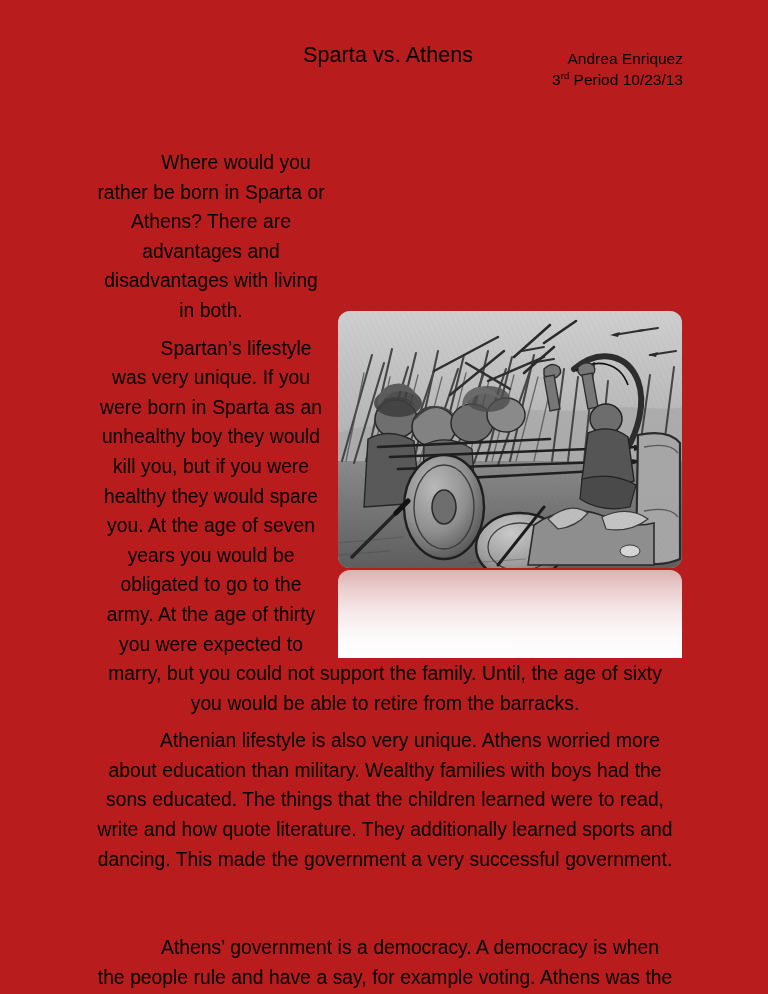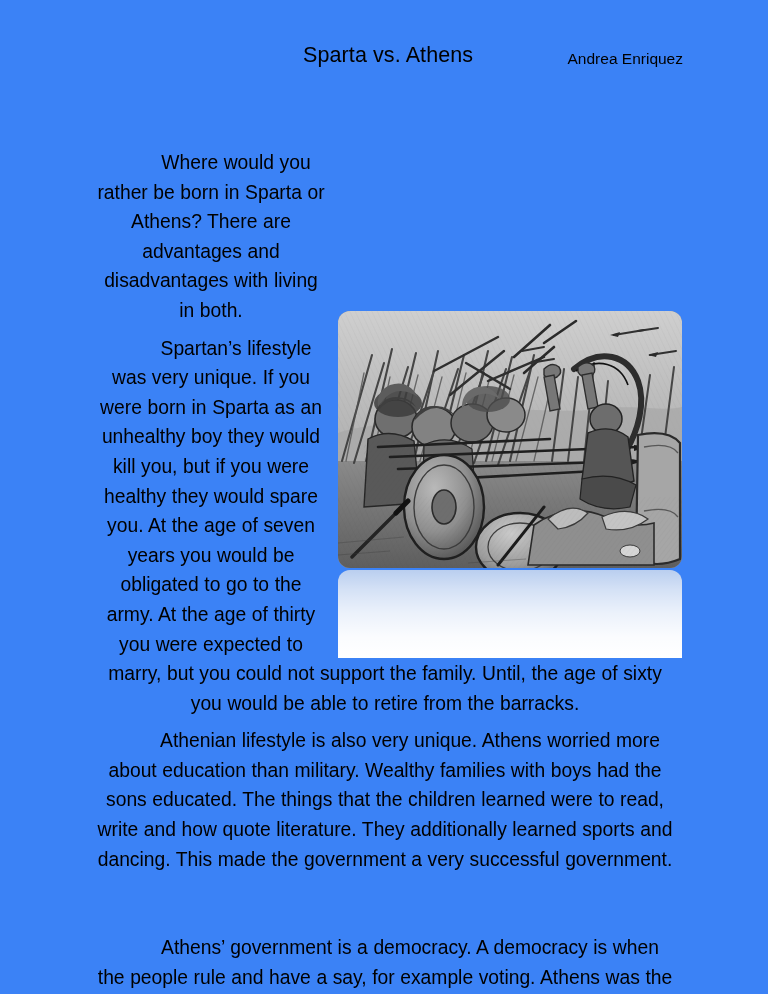--- a/index.html
+++ b/index.html
@@ -4,21 +4,21 @@
 <style>
   html, body {
     margin: 0;
     padding: 0;
     background: #ffffff;
   }
   .page {
     position: relative;
     width: 768px;
     height: 994px;
-    background: #3b82f6;
+    background: #b91c1c;
     overflow: hidden;
     font-family: "Liberation Sans", sans-serif;
     color: #000000;
   }
 
   
   .header {
     position: absolute;
     left: 0;
     top: 42px;
@@ -131,20 +131,21 @@
 </style>
 </head>
 <body>
 
 <div class="page">
 
   <div class="header">
     <div class="doc-title">Sparta vs. Athens</div>
     <div class="byline">
       <div class="line1">Andrea Enriquez</div>
+      <div class="line2"><span>3</span><sup>rd</sup><span> Period 10/23/13</span></div>
     </div>
   </div>
 
   <div class="body-text clearfix">
 
     <figure class="figure">
       <div class="photo-wrap">
 
         <div class="photo">
           <svg viewBox="0 0 344 257" preserveAspectRatio="none" aria-hidden="true">

